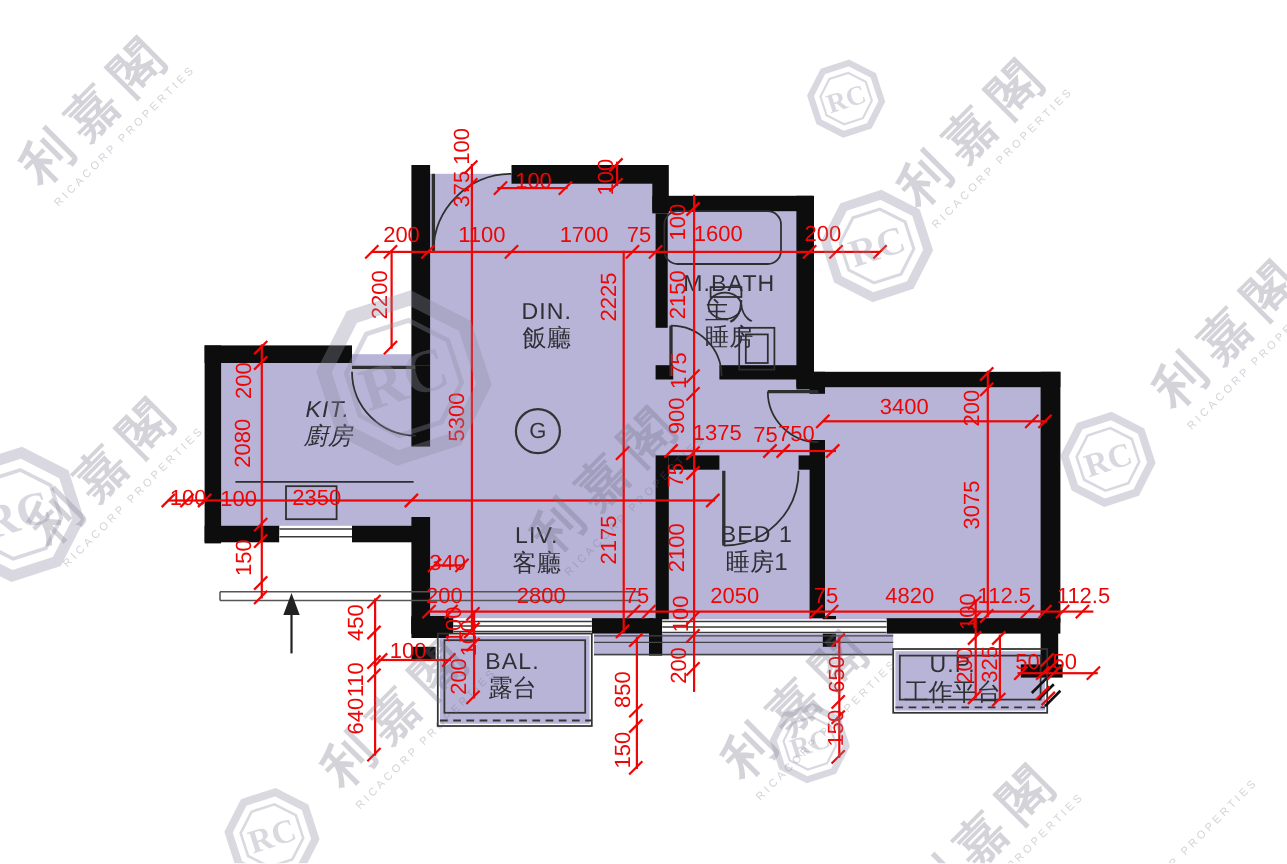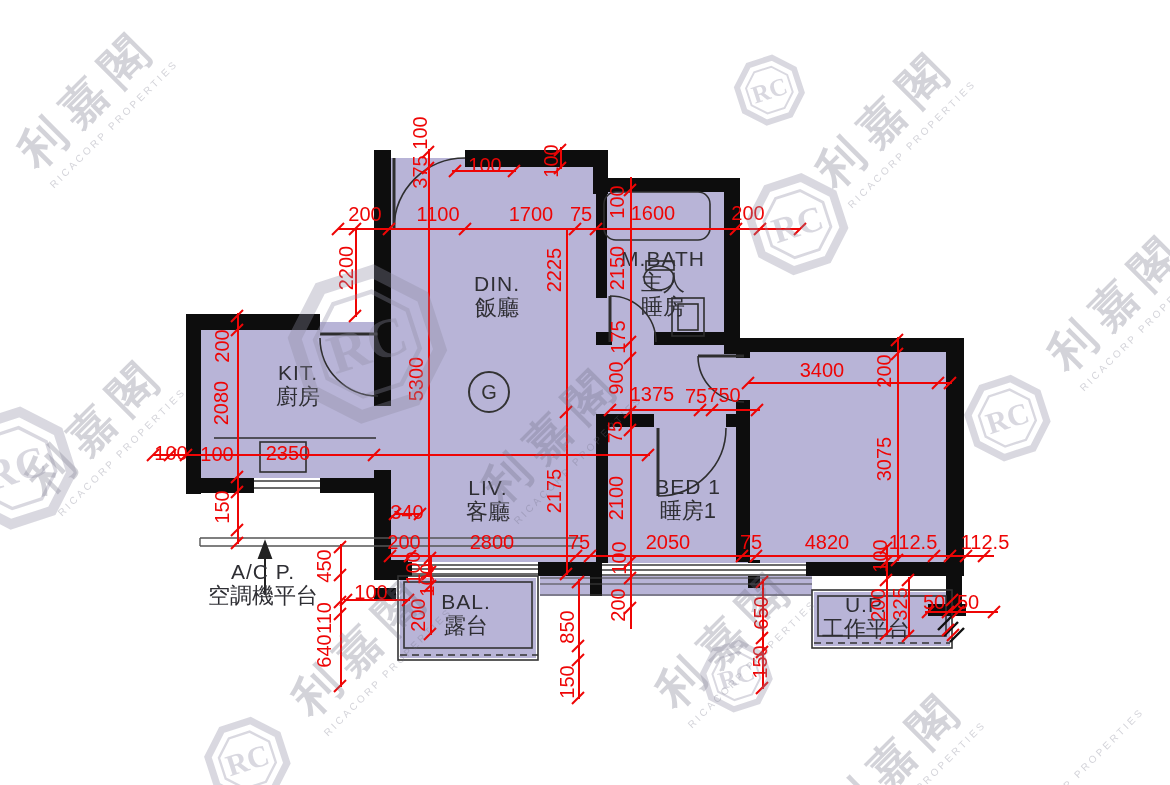--- a/index.html
+++ b/index.html
@@ -145,21 +145,21 @@
       <line x1="938" y1="630" x2="952" y2="616"></line>
         <line x1="944" y1="636" x2="958" y2="622"></line>
         <line x1="950" y1="642" x2="964" y2="628"></line>
     </g>
   </svg>
 
   <div class="room-label" style="left:497px;top:296px;text-align:center;">
     <span class="abbr">DIN.</span>
     <span class="zh">飯廳</span>
   </div>
-  <div class="room-label" style="left:298px;top:385px;">
+  <div class="room-label" style="left:298px;top:385px;font-style:italic;">
     <span class="abbr">KIT.</span>
     <span class="zh">廚房</span>
   </div>
   <div class="room-label mbath" style="left:663px;top:283px;">
     <span class="abbr">M.BATH</span>
     <span class="zh">主人睡房</span>
   </div>
   <div class="room-label" style="left:488px;top:500px;">
     <span class="abbr">LIV.</span>
     <span class="zh">客廳</span>
@@ -168,24 +168,20 @@
     <span class="abbr">BED 1</span>
     <span class="zh">睡房1</span>
   </div>
   <div class="room-label" style="left:466px;top:614px;">
     <span class="abbr">BAL.</span>
     <span class="zh">露台</span>
   </div>
   <div class="room-label" style="left:866px;top:617px;">
     <span class="abbr">U.P.</span>
     <span class="zh">工作平台</span>
-  </div>
-  <div class="room-label" style="left:263px;top:584px;">
-    <span class="abbr">A/C P.</span>
-    <span class="zh">空調機平台</span>
   </div>
 
   <div class="gmark">
       <span>G</span>
     </div>
 
   <div id="dimlayer">
       <div class="redline" style="left: 338px; top: 228px; width: 462px; height: 2px;"></div>
       <div class="redline" style="left: 452px; top: 170px; width: 64px; height: 2px;"></div>
       <div class="redline" style="left: 560px; top: 147px; width: 2px; height: 22px;"></div>

